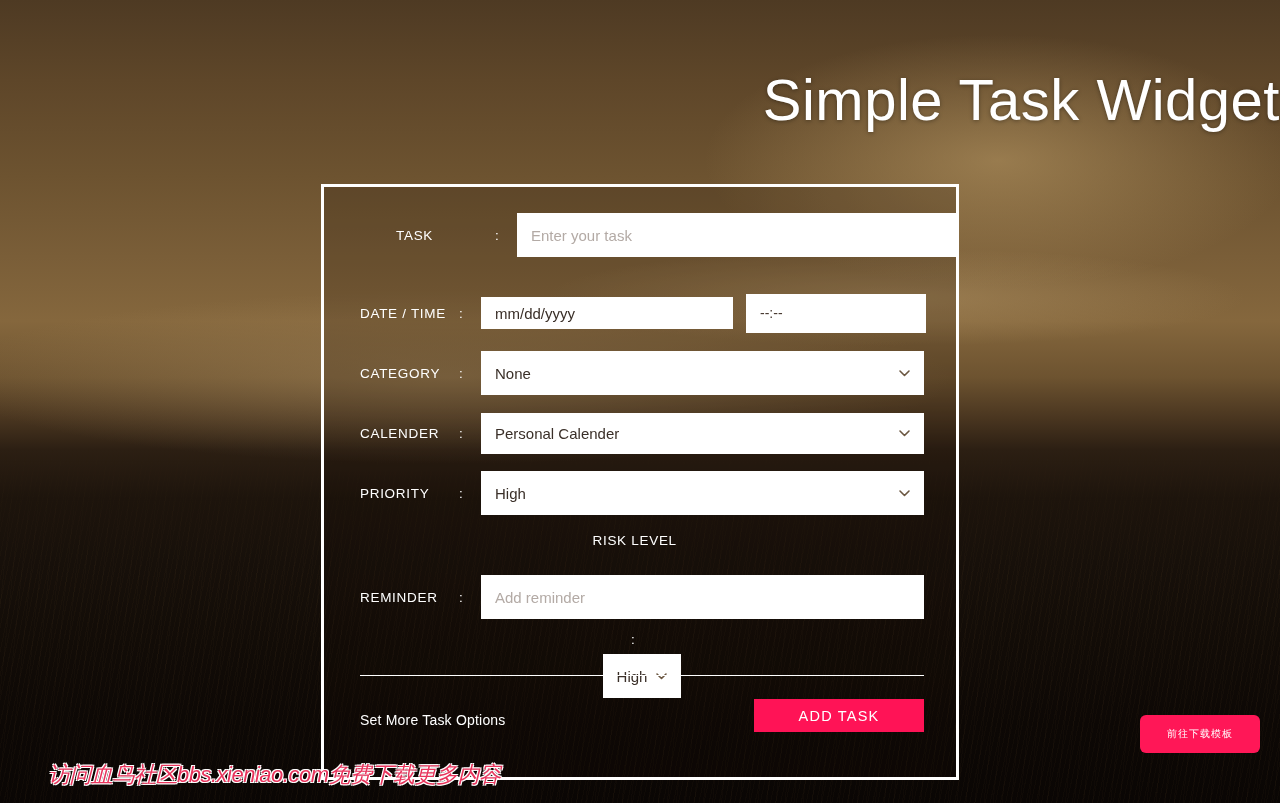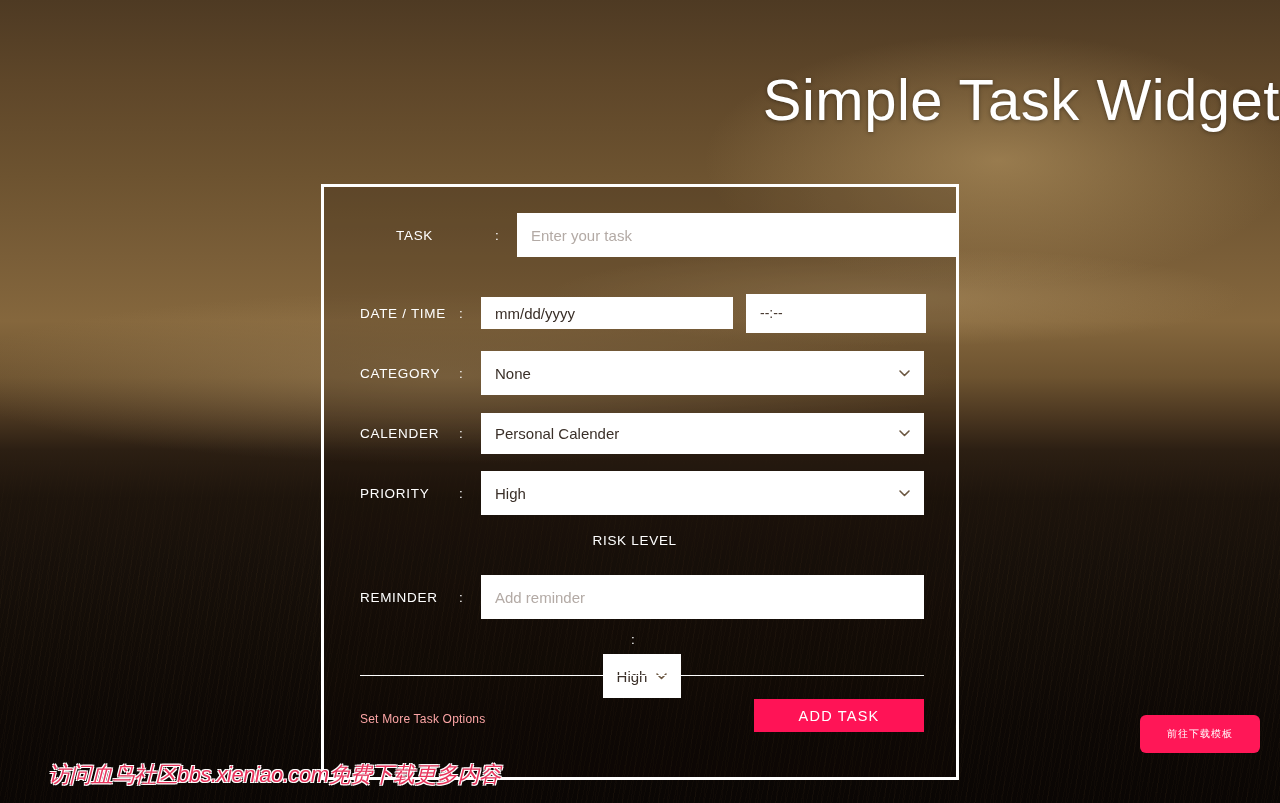--- a/index.html
+++ b/index.html
@@ -178,22 +178,22 @@
     left: 36px;
     top: 512px;
     width: 564px;
     height: 46px;
   }
 
   #more-options {
     position: absolute;
     left: 0;
     top: 13px;
-    color: #fca5a5;
-    font-size: 12px;
+    color: #ffffff;
+    font-size: 14px;
     letter-spacing: 0.2px;
   }
 
   #add-task-btn {
     position: absolute;
     right: 0;
     top: 0;
     width: 170px;
     height: 33px;
     background: #ff1356;

